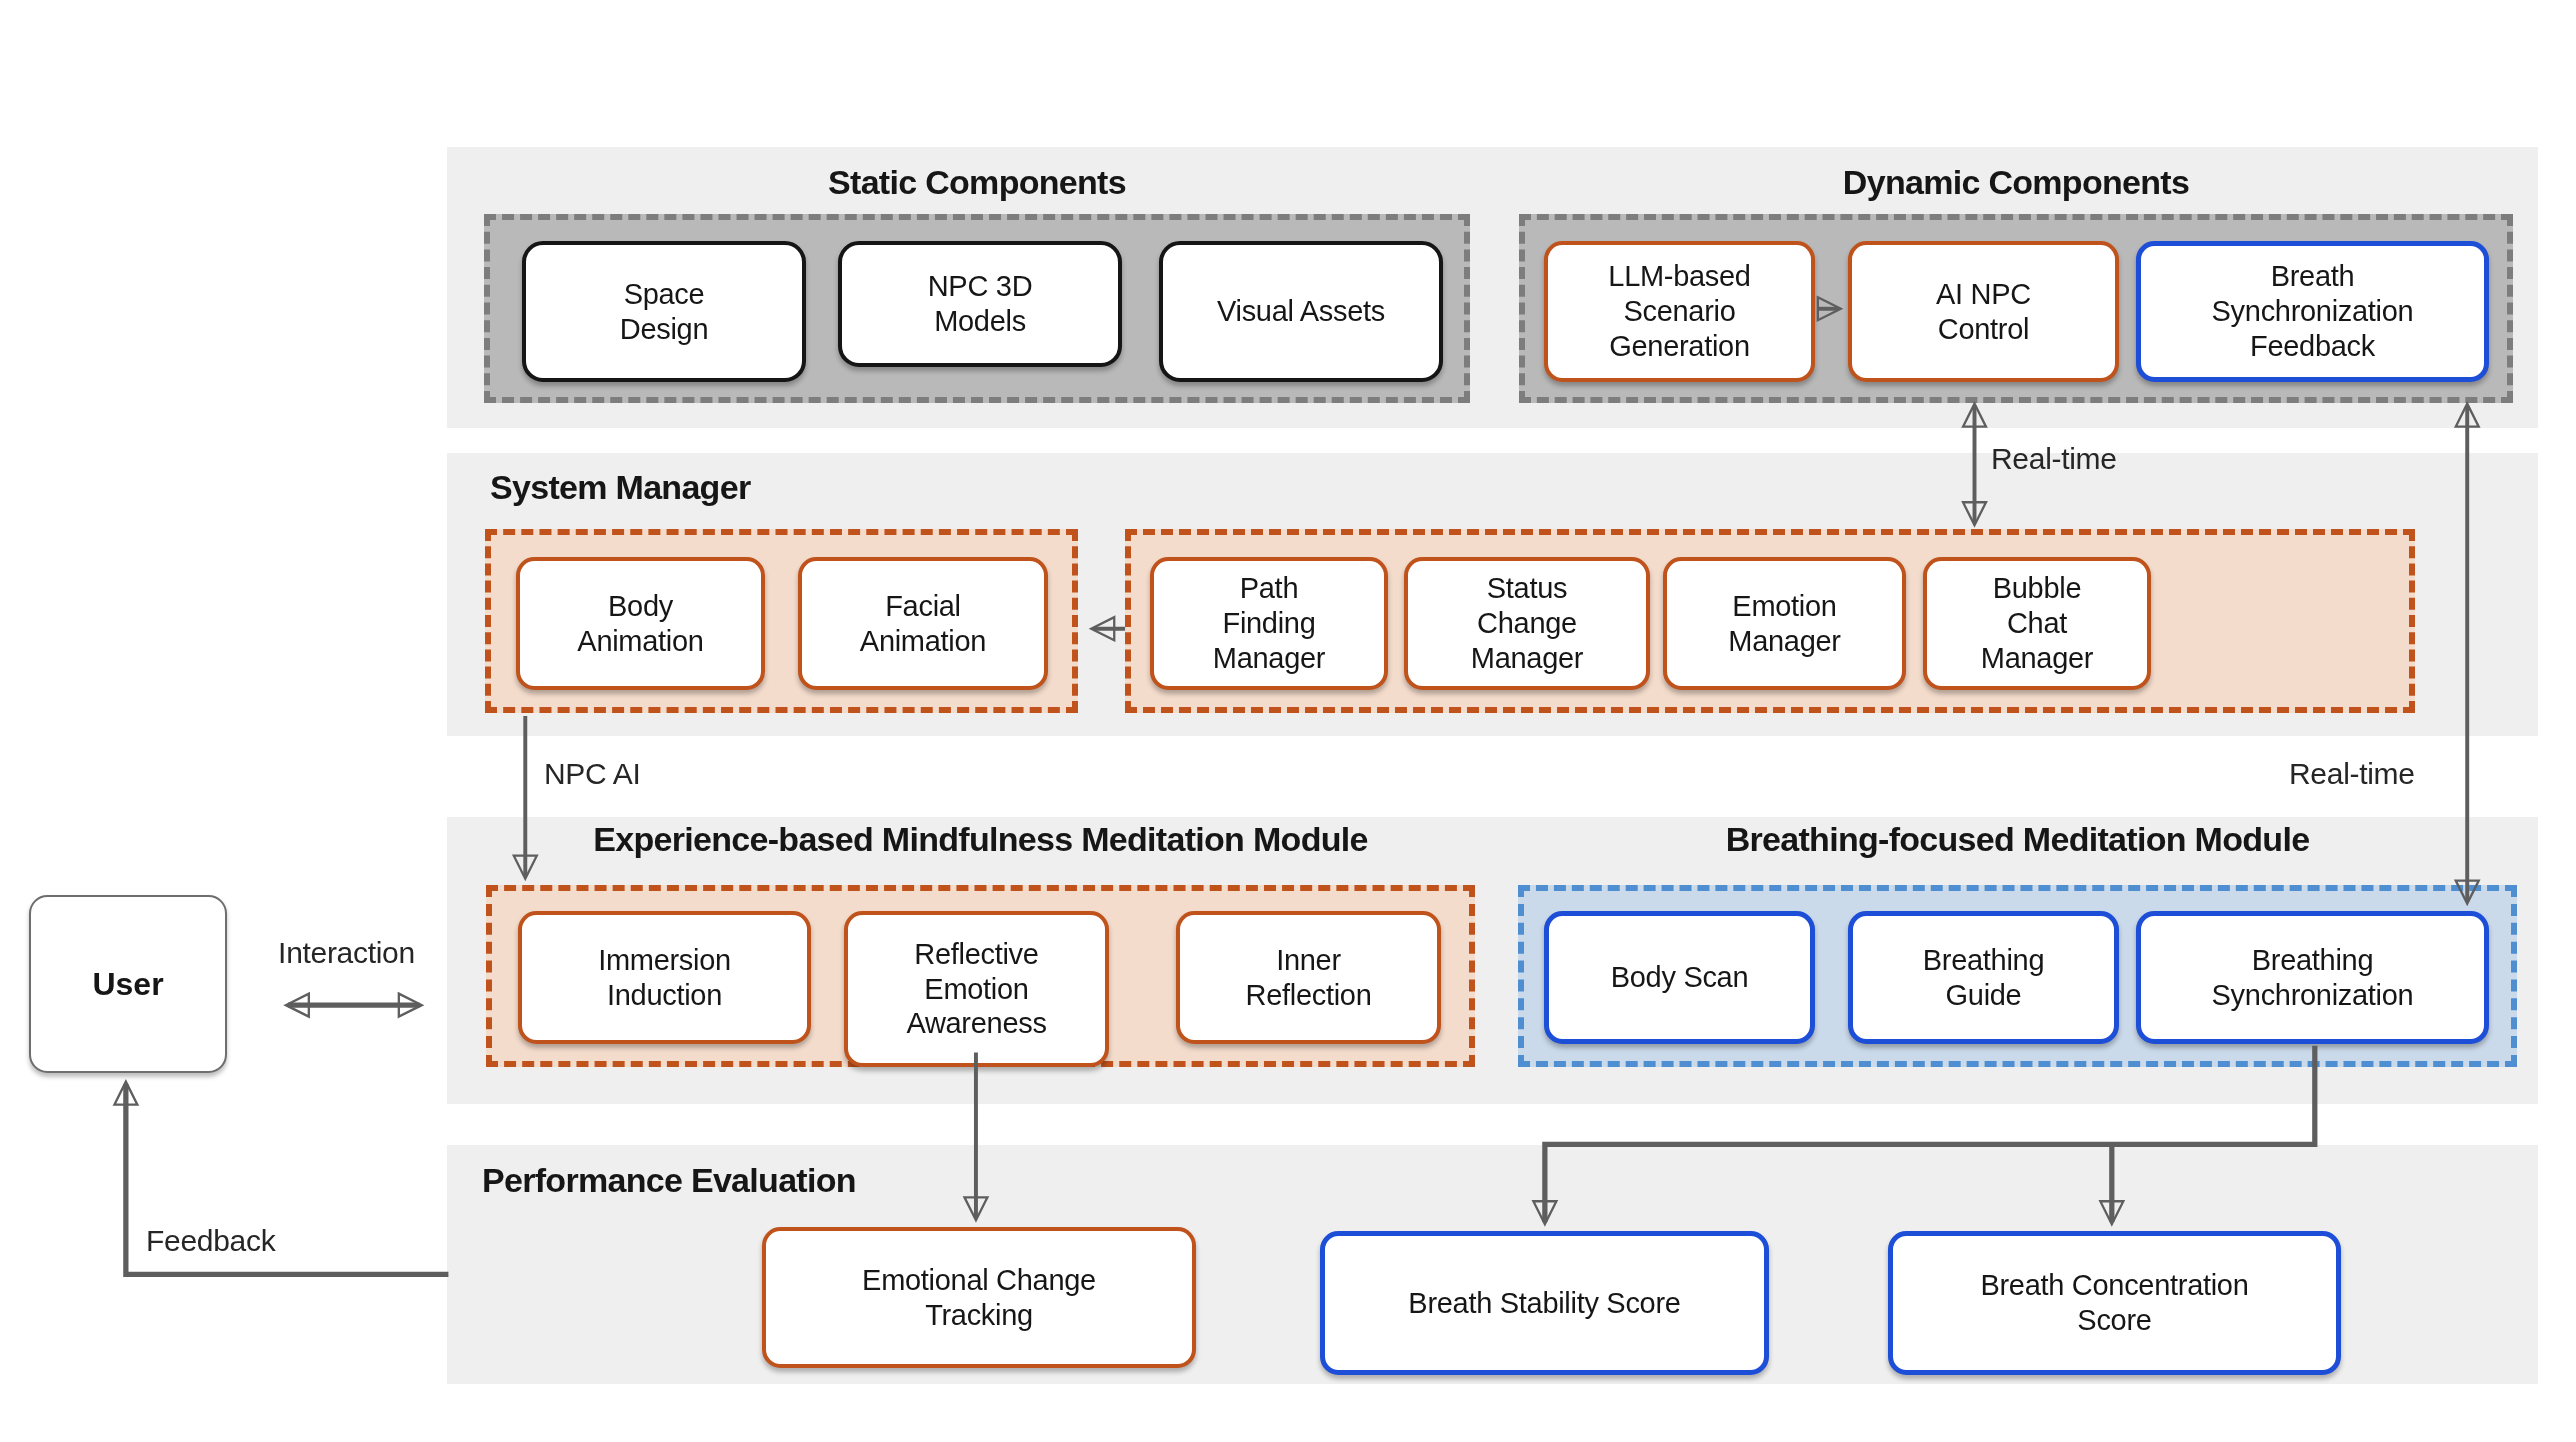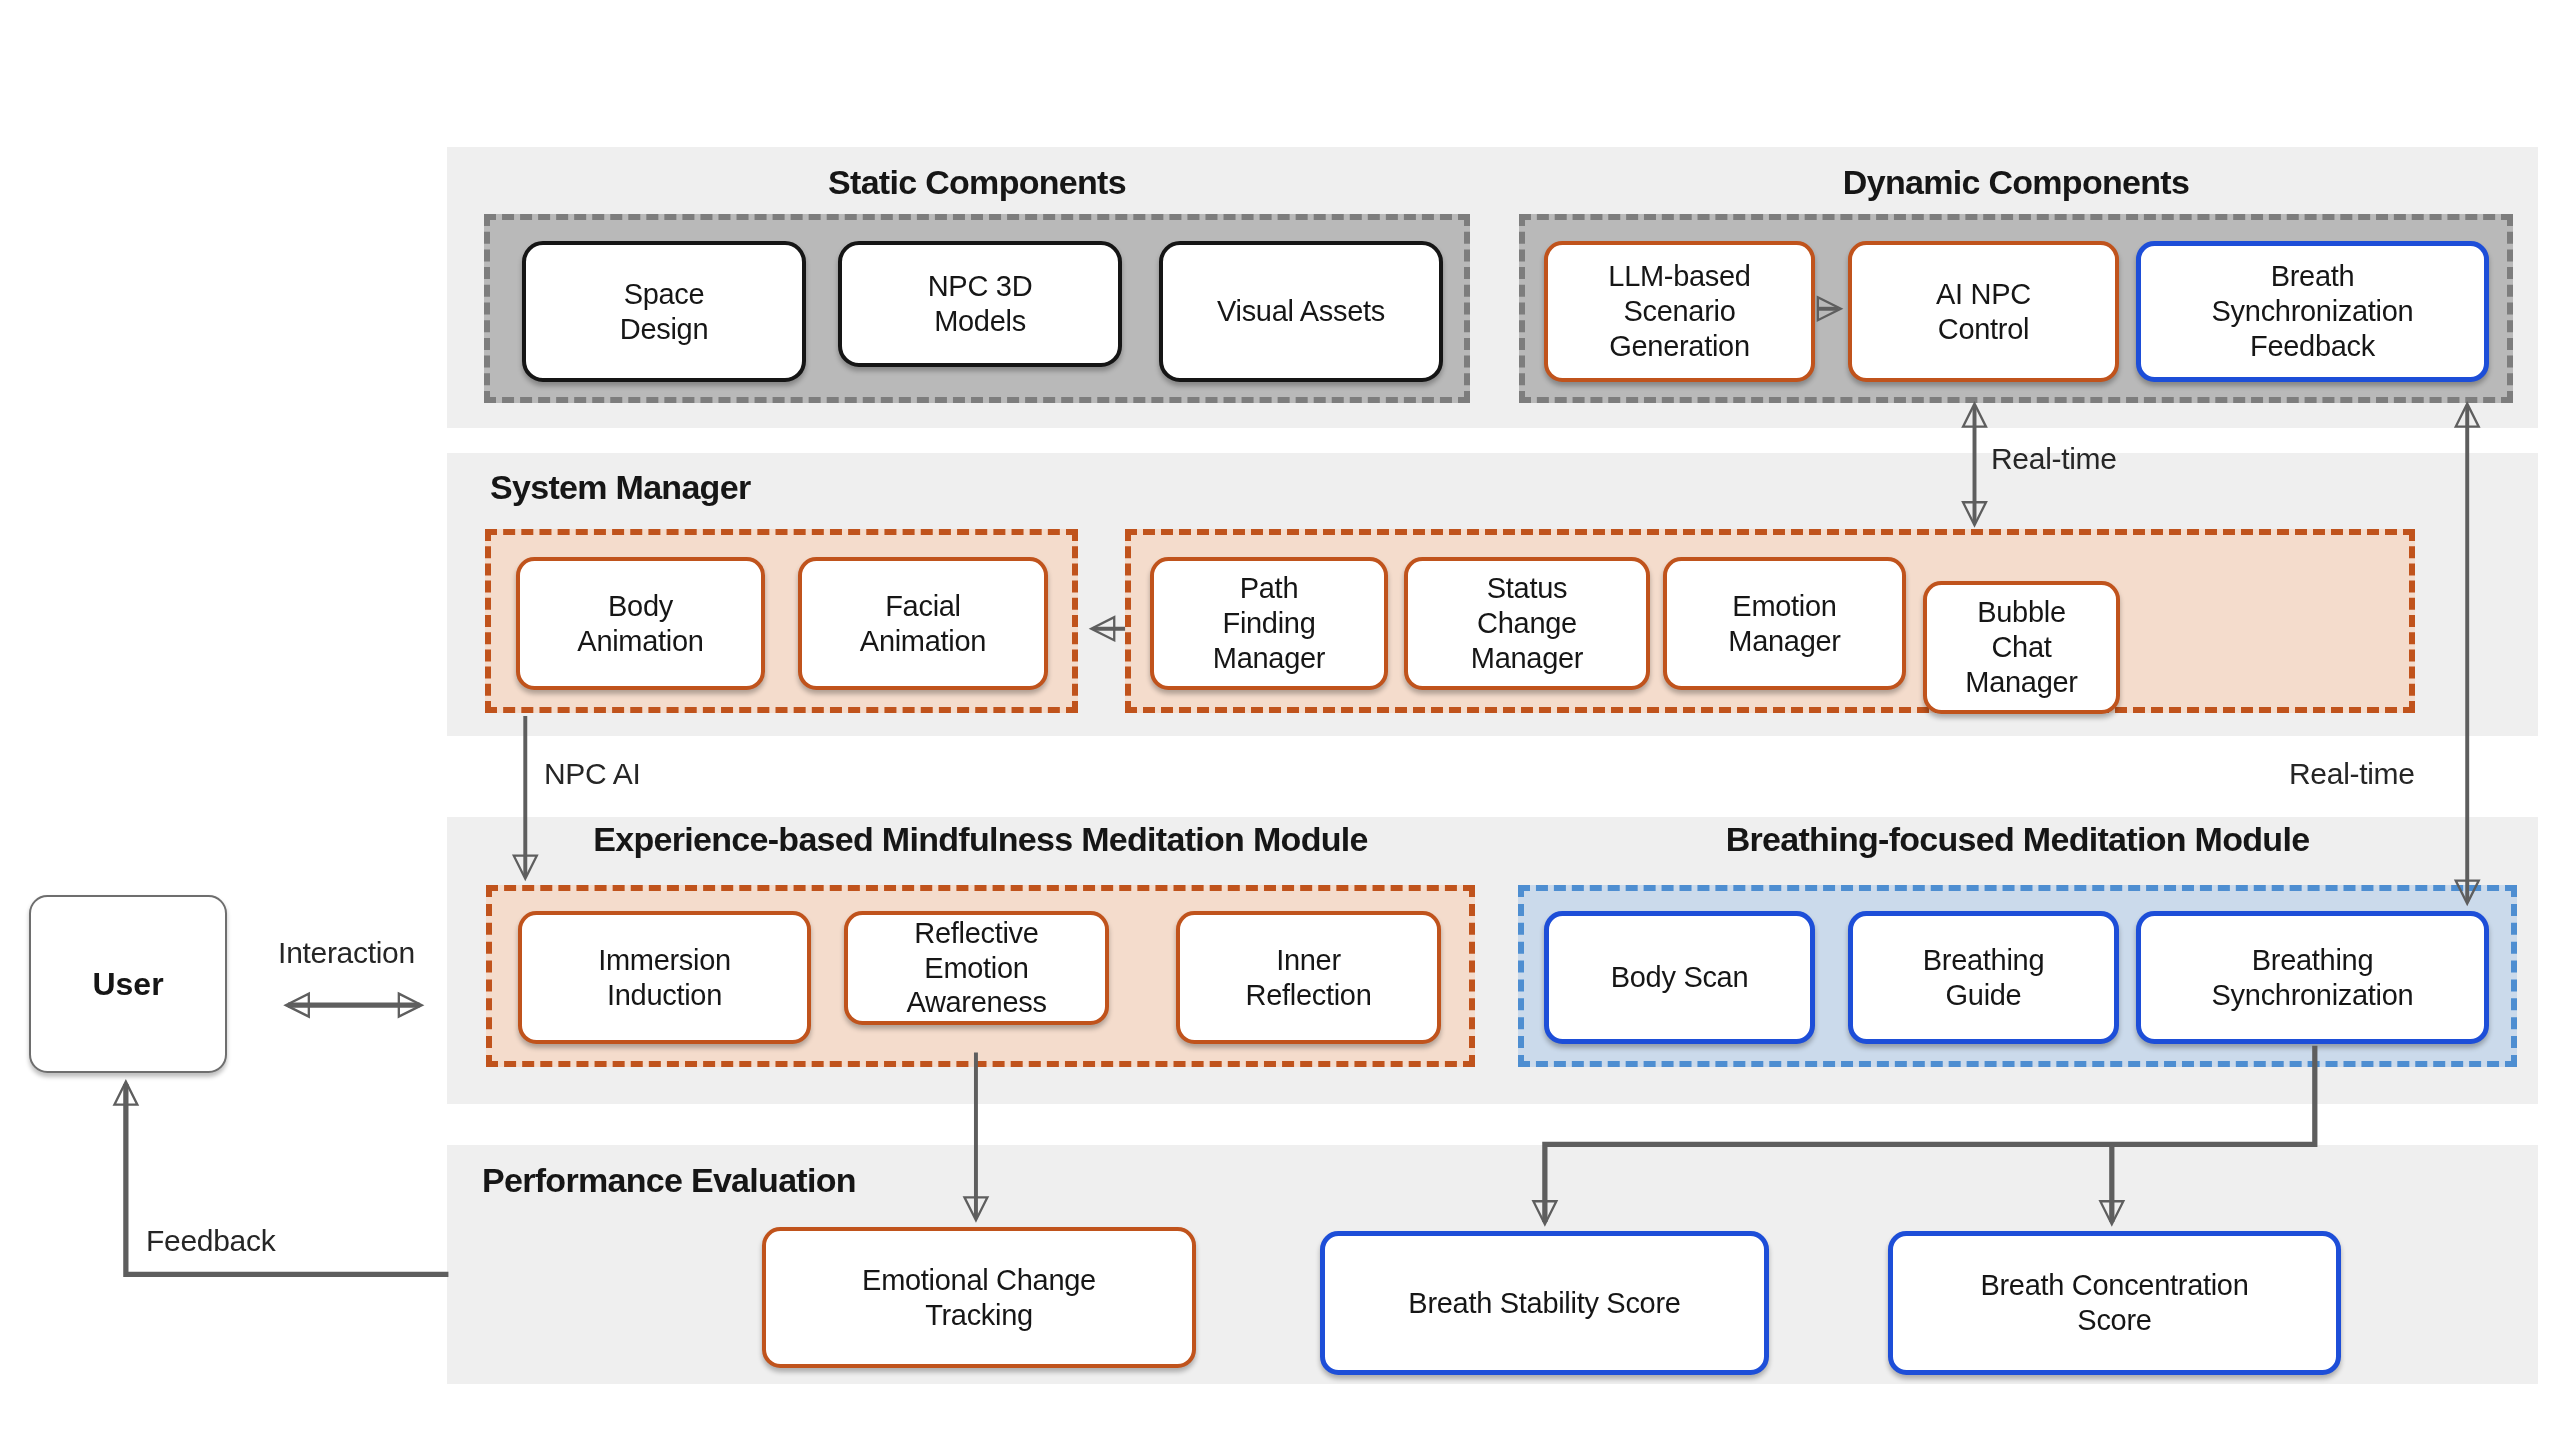--- a/index.html
+++ b/index.html
@@ -87,31 +87,31 @@
 
   <div class="container orange" style="left:1125px; top:529px; width:1290px; height:184px;"></div>
   <div class="node orange" style="left:1150px; top:557px; width:238px; height:133px;">Path
 Finding
 Manager</div>
   <div class="node orange" style="left:1404px; top:557px; width:246px; height:133px;">Status
 Change
 Manager</div>
   <div class="node orange" style="left:1663px; top:557px; width:243px; height:133px;">Emotion
 Manager</div>
-  <div class="node orange" style="left:1923px; top:557px; width:197px; height:133px;margin-top:24px;">Bubble
+  <div class="node orange" style="left:1923px; top:557px; width:228px; height:133px;">Bubble
 Chat
 Manager</div>
 
   <div class="panel" style="left:447px; top:817px; width:2091px; height:287px;"></div>
 
   <div class="heading centered" style="left:486px; top:820px; width:989px;">Experience-based Mindfulness Meditation Module</div>
   <div class="container orange" style="left:486px; top:885px; width:989px; height:182px;"></div>
   <div class="node orange" style="left:518px; top:911px; width:293px; height:133px;">Immersion
 Induction</div>
-  <div class="node orange" style="left:844px; top:911px; width:265px; height:114px;">Reflective
+  <div class="node orange" style="left:844px; top:911px; width:265px; height:156px;">Reflective
 Emotion
 Awareness</div>
   <div class="node orange" style="left:1176px; top:911px; width:265px; height:133px;">Inner
 Reflection</div>
 
   <div class="heading centered" style="left:1518px; top:820px; width:999px;">Breathing-focused Meditation Module</div>
   <div class="container bluec" style="left:1518px; top:885px; width:999px; height:182px;"></div>
   <div class="node blue" style="left:1544px; top:911px; width:271px; height:133px;">Body Scan</div>
   <div class="node blue" style="left:1848px; top:911px; width:271px; height:133px;">Breathing
 Guide</div>

